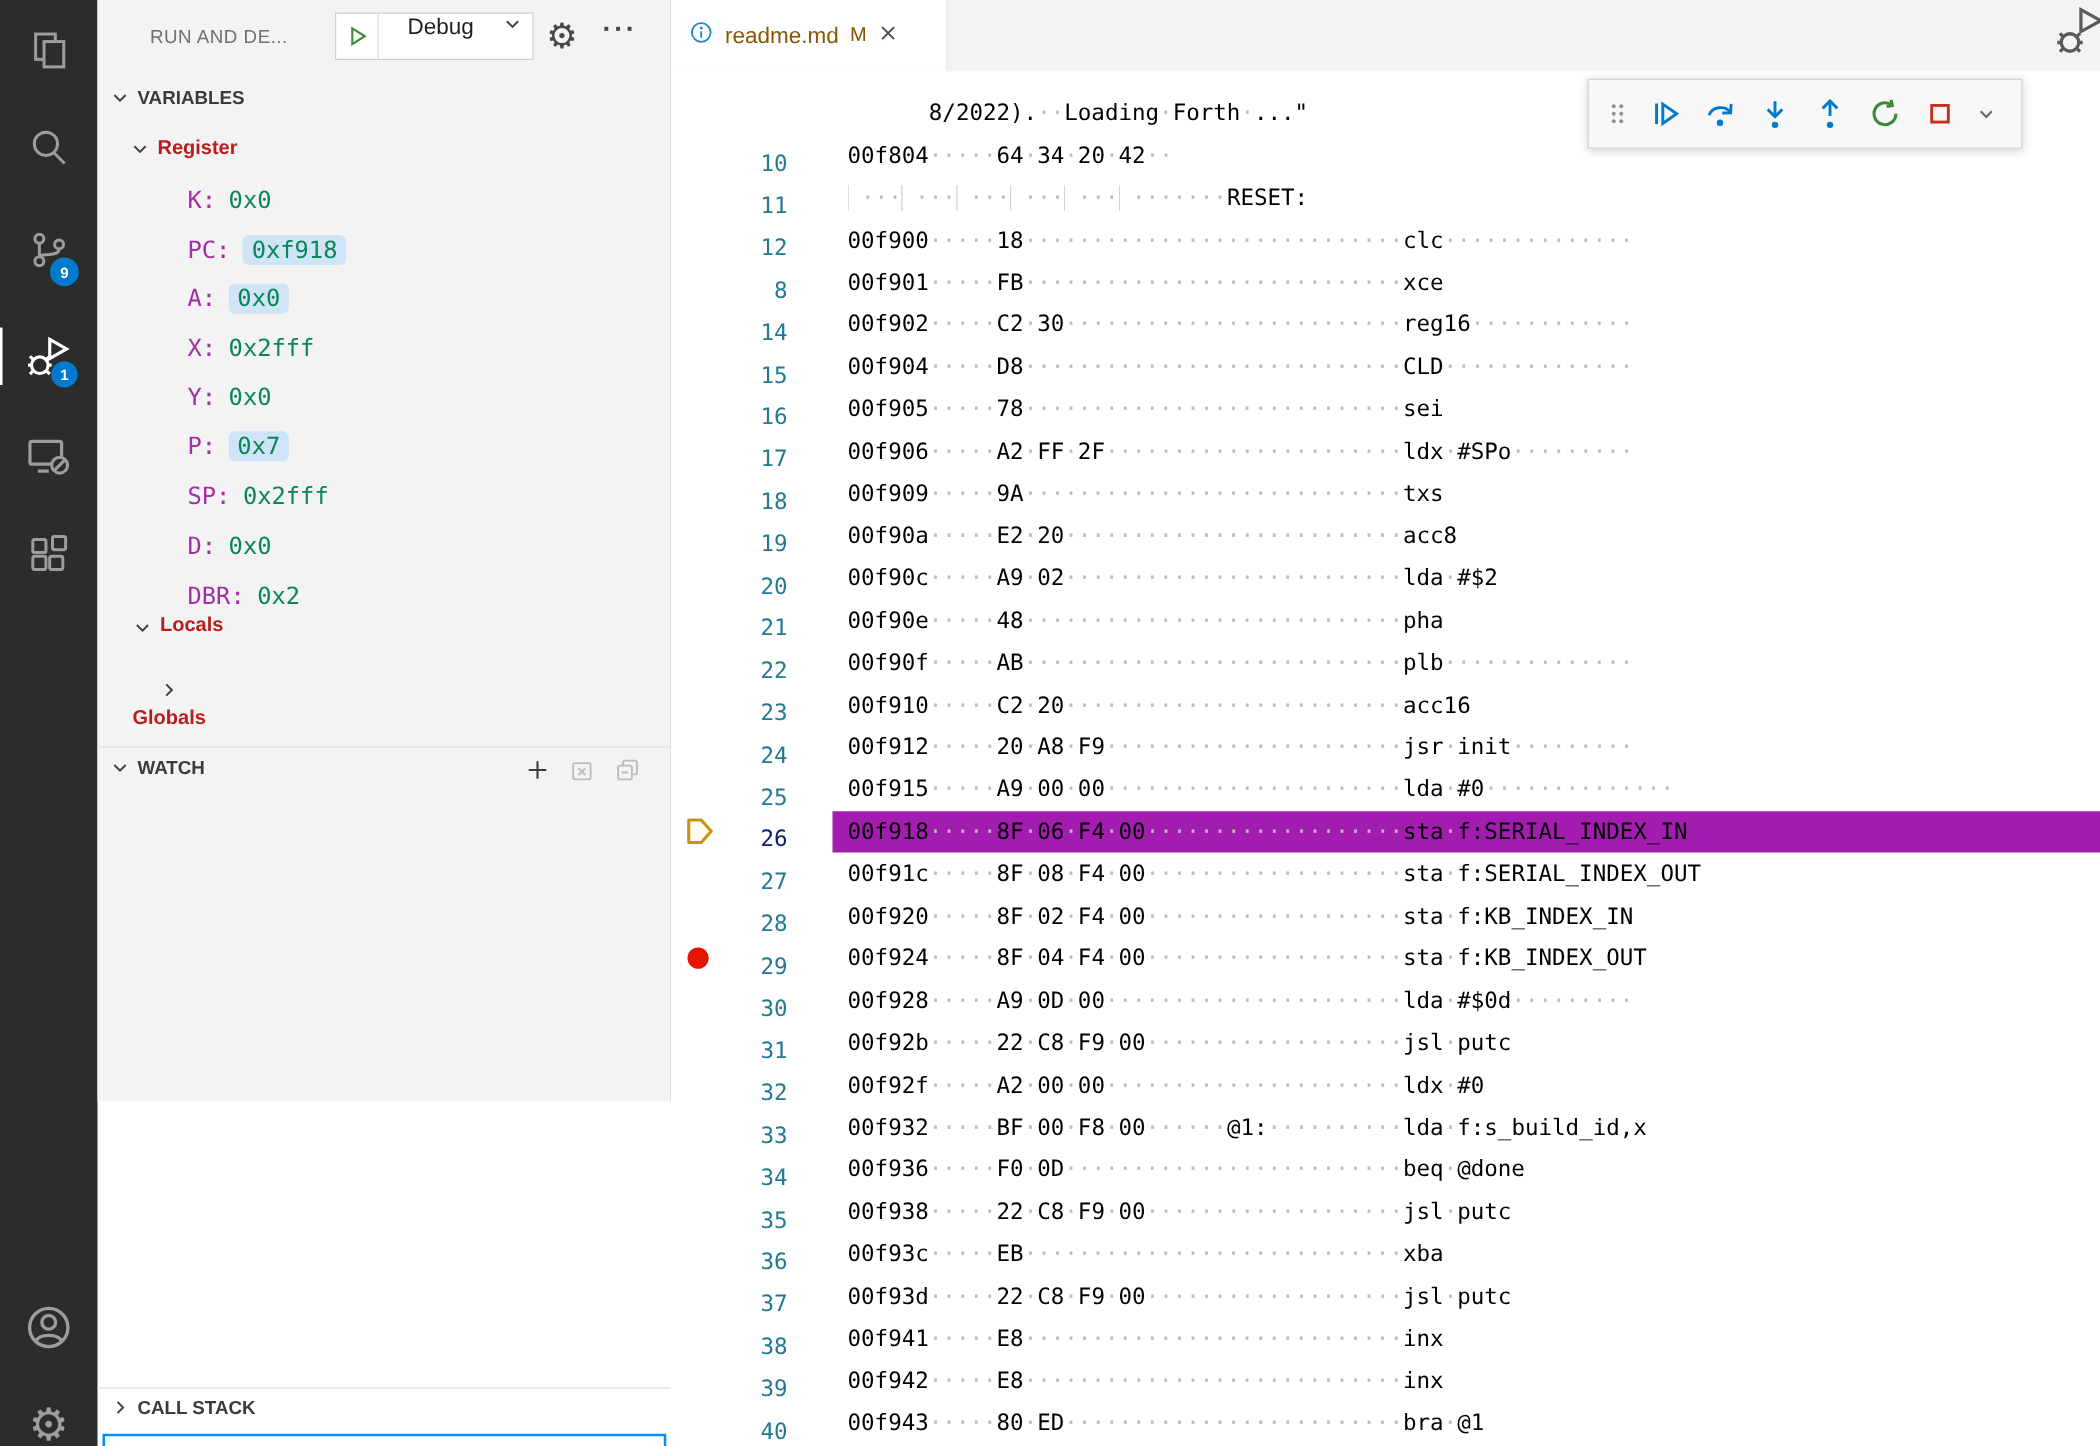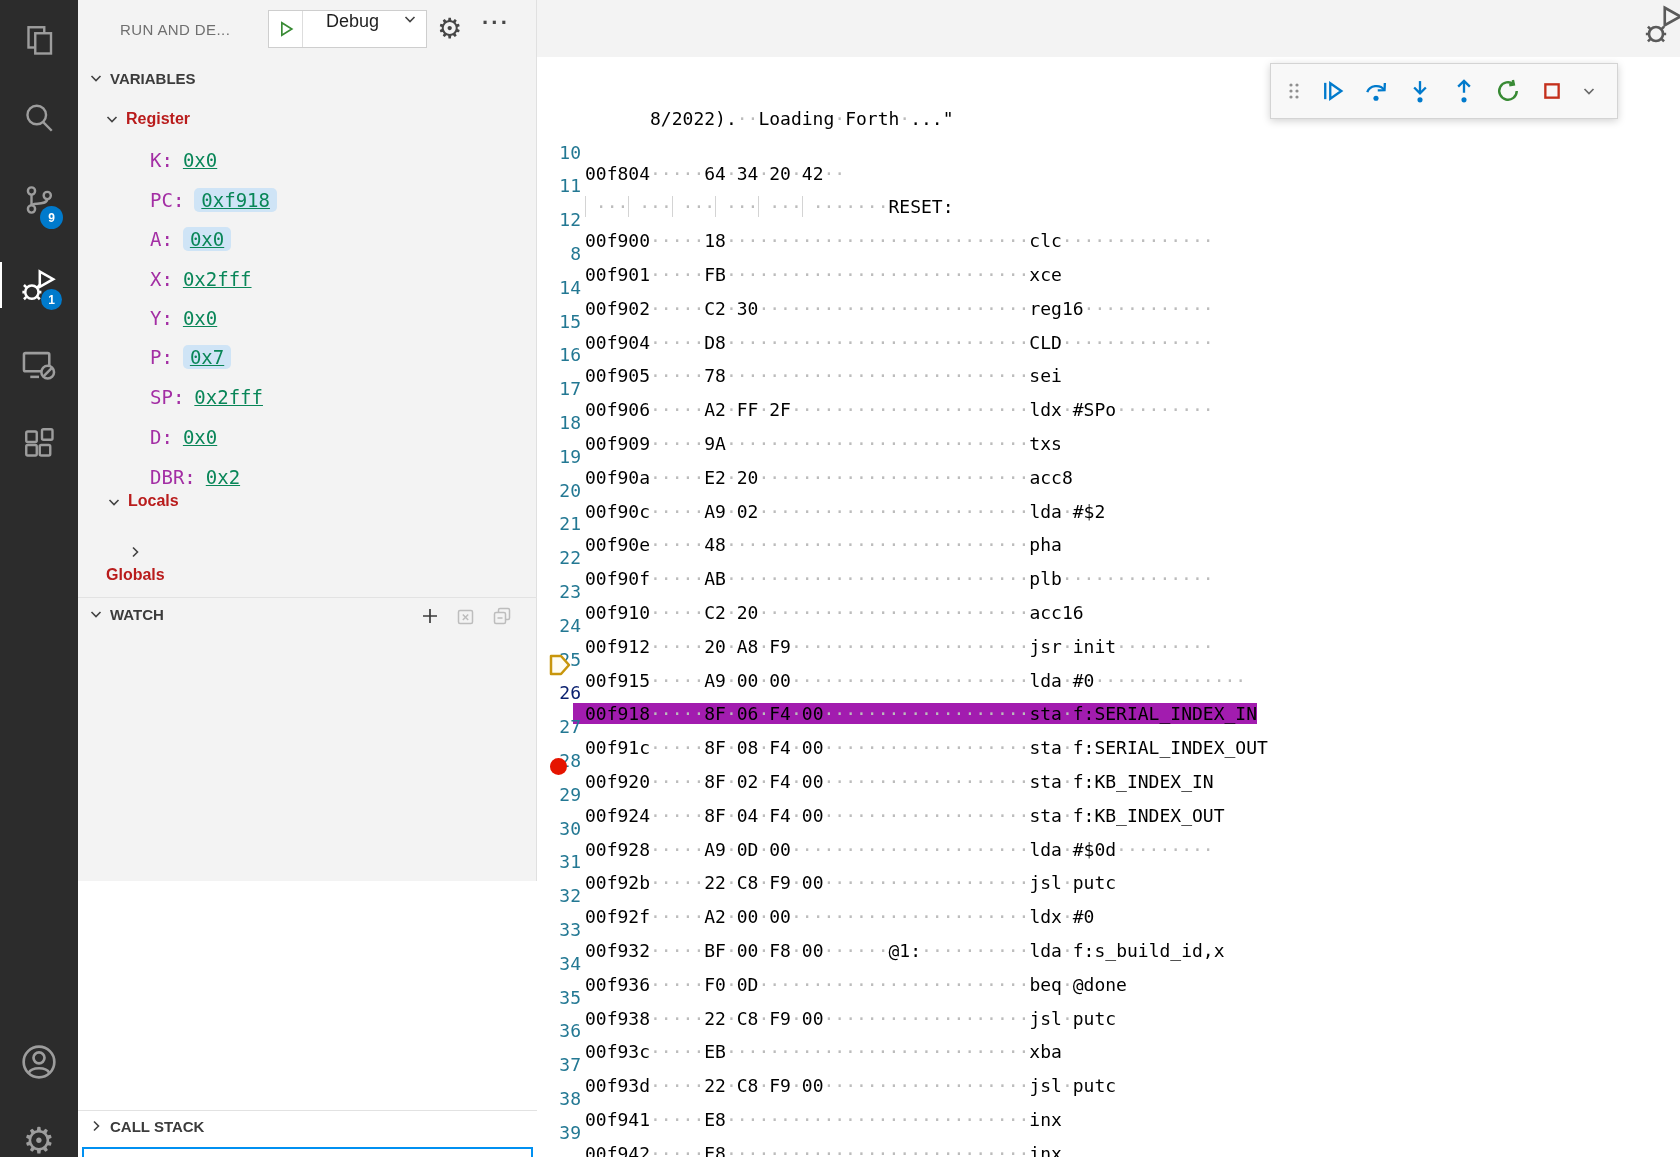--- a/index.html
+++ b/index.html
@@ -30,39 +30,39 @@
   #debug-gear { left:359px; top:12px; font-size:28px; color:#474747; cursor:pointer; font-family:"DejaVu Sans",sans-serif;}
   #more-actions { left:404px; top:10px; font-size:22px; font-weight:bold; color:#474747; letter-spacing:2px; }
 
   .section-header { font-size:15px; font-weight:bold; color:#3b3b3b; display:flex; align-items:flex-start; gap:6px; }
   .group-label { font-size:16px; font-weight:bold; color:#b91c1c; display:flex; align-items:center; gap:6px; }
   .chevsvg { stroke:#424242; fill:none; stroke-width:1.6; }
 
   .reg-row { position:absolute; left:72px; height:26px; display:flex; align-items:center;
              font-family:"DejaVu Sans Mono", monospace; font-size:19px; }
   .rname { color:#a32ea4; }
-  .rval  { color:#098658; margin-left:10px;text-decoration:underline; }
+  .rval  { color:#098658; margin-left:10px; }
   .rval.changed { background:#cfe4f6; border-radius:5px; padding:1px 7px; }
 
   .divider { position:absolute; left:0; width:459px; height:1px; background:#e2e2e2; }
   .watch-actions { position:absolute; display:flex; gap:12px; align-items:center; }
   #cs-focus-row { position:absolute; left:4px; top:1147px; width:451px; height:14px;
                   background:#ffffff; border:2px solid #0090f1; }
 
   
   #editor { position:absolute; left:537px; top:0; width:1143px; height:1157px; background:#fff; }
   #tabstrip { position:absolute; left:0; top:0; width:1143px; height:57px; background:#f3f3f3; }
   #tab { position:absolute; left:0; top:0; width:221px; height:57px; background:#fff;
          display:flex; align-items:center; padding:0 14px; gap:9px; border-right:1px solid #e7e7e7; }
   #tab .tname { font-size:18px; color:#895503; }
   #tab .tmod  { font-size:16px; color:#895503; }
   #run-editor-action { position:absolute; left:1105px; top:4px; }
 
   #code-area { position:absolute; left:0; top:57px; width:1143px; height:1100px; }
-  .row { display:flex; height:33.8px; align-items:flex-start; white-space:pre;flex-direction:column; }
+  .row { display:flex; height:33.8px; align-items:flex-end; white-space:pre; }
   .glyph { width:49px; height:100%; display:flex; align-items:center; flex:none; }
   .lnum  { width:44px; flex:none; text-align:right; font-family:"DejaVu Sans Mono", monospace;
            font-size:18px; color:#237893; }
   .row.current .lnum { color:#0b216f; }
   .codeline { flex:1; margin-left:36px; padding-left:12px; height:100%; display:flex; align-items:center;
               font-family:"DejaVu Sans Mono", monospace; font-size:18px; color:#000; }
   .row.current .codeline { background:#a21caf; }
   .ws { color:#bcbcbc; }
   .gd { box-shadow:inset 1px 0 0 #d4d4d4; }
   .bp-dot { width:17px; height:17px; border-radius:50%; background:#e51400; margin-left:13px; }
@@ -253,20 +253,36 @@
     <svg class="chevsvg" width="16" height="16" viewBox="0 0 16 16">
         <path d="M6 3.5 L10.5 8 L6 12.5"></path>
       </svg>
     <span>CALL STACK</span>
   </div>
   <div id="cs-focus-row"></div>
 </div>
 
 <div id="editor">
   <div id="tabstrip">
+    <div id="tab">
+      <span>
+        <svg width="20" height="20" viewBox="0 0 24 24" style="stroke:#1a85d0;fill:none;stroke-width:1.7;">
+          <circle cx="12" cy="12" r="9"></circle>
+          <circle cx="12" cy="7.6" r="0.6" fill="#1a85d0"></circle>
+          <path d="M12 10.8 V17"></path>
+        </svg>
+      </span>
+      <span class="tname">readme.md</span>
+      <span class="tmod">M</span>
+      <span>
+        <svg width="17" height="17" viewBox="0 0 16 16" style="stroke:#474747;fill:none;stroke-width:1.4;">
+          <path d="M3.5 3.5 L12.5 12.5 M12.5 3.5 L3.5 12.5"></path>
+        </svg>
+      </span>
+    </div>
     <div id="run-editor-action">
       <svg width="42" height="46" viewBox="0 0 24 26" style="stroke:#5a5a5a;fill:none;stroke-width:1.5;">
         <path d="M13 2 L22 7 L13 12 Z"></path>
         <circle cx="8" cy="17" r="4"></circle>
         <path d="M4.8 14.2 L3.4 12.8 M11.2 14.2 L12.6 12.8 M3.8 17 H2.2 M12.2 17 H13.8 M4.8 19.8 L3.4 21.2 M11.2 19.8 L12.6 21.2"></path>
       </svg>
     </div>
   </div>
   <div id="code-area">
     <div style="height:17px"></div>

